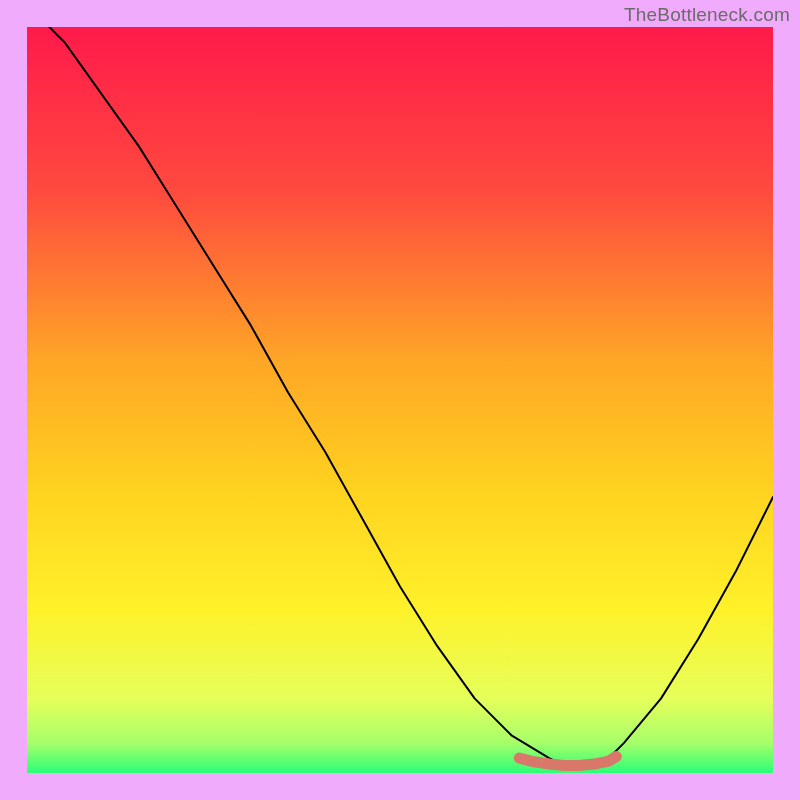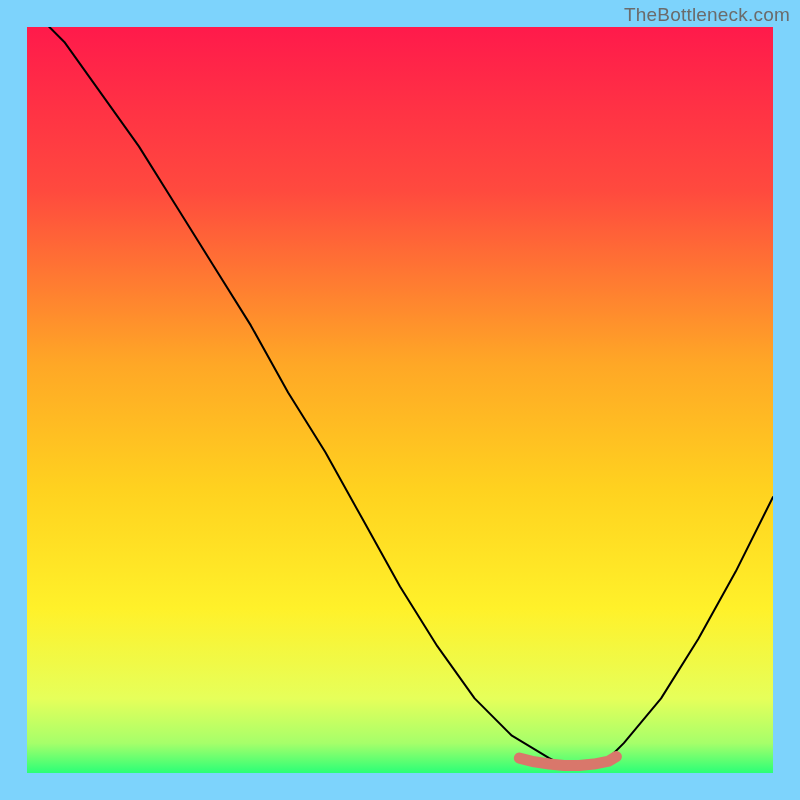--- a/index.html
+++ b/index.html
@@ -7,21 +7,21 @@
     padding: 0;
     width: 800px;
     height: 800px;
     background: #000;
     overflow: hidden;
   }
   .stage {
     position: relative;
     width: 800px;
     height: 800px;
-    background: #7dd3fc;
+    background: #f0abfc;
   }
   .plot {
     position: absolute;
     left: 27px;
     top: 27px;
     width: 746px;
     height: 746px;
     overflow: hidden;
   }
   .gradient {

